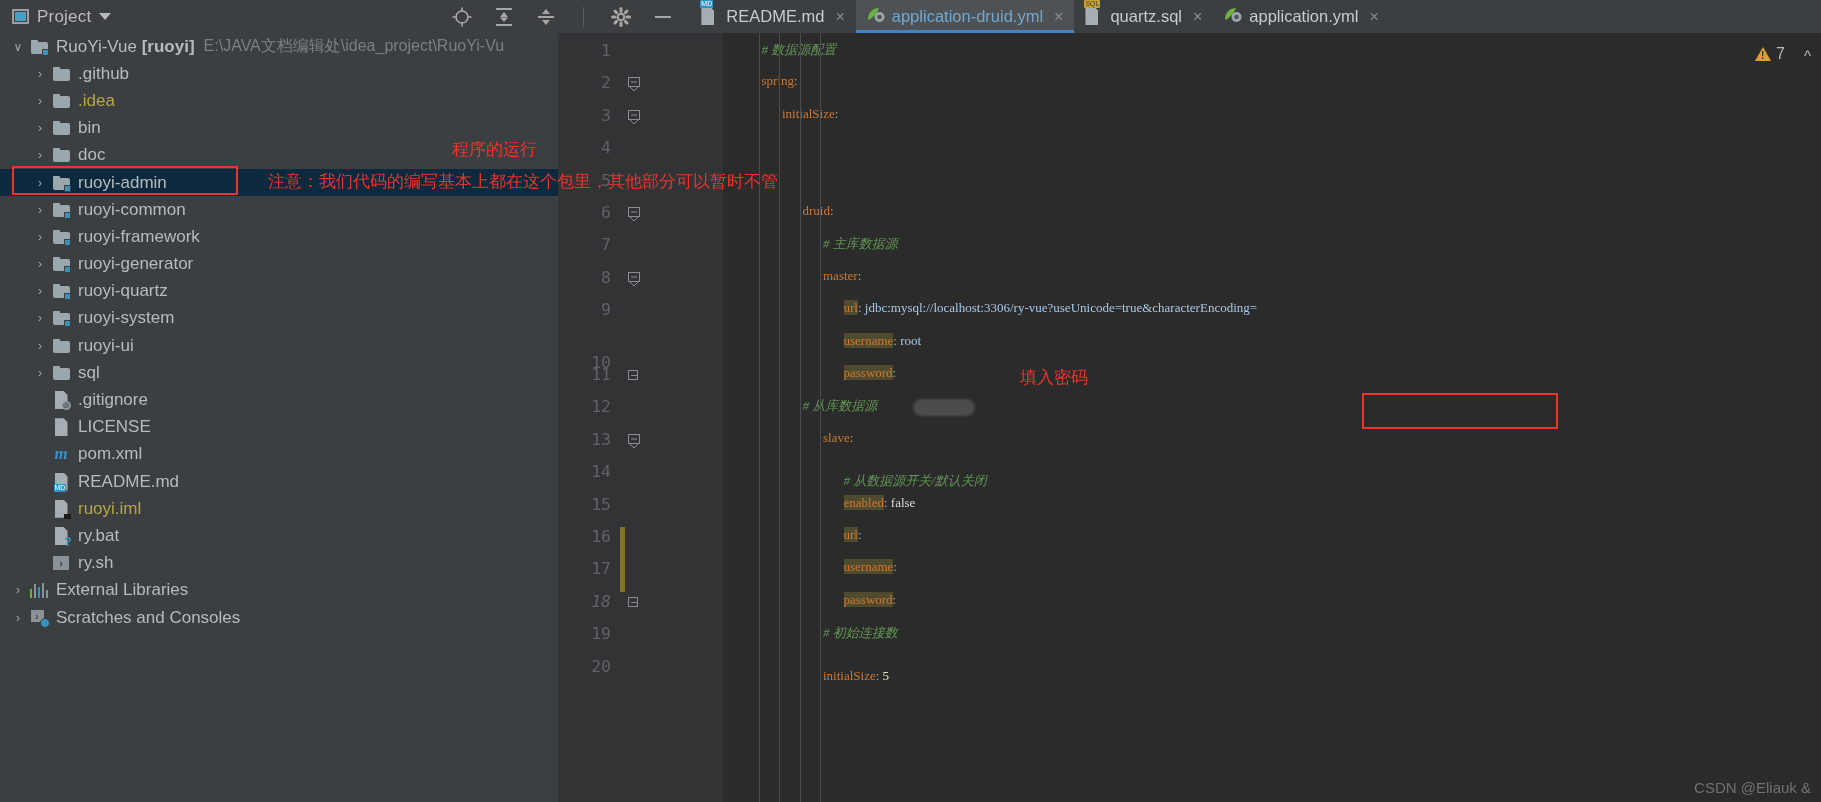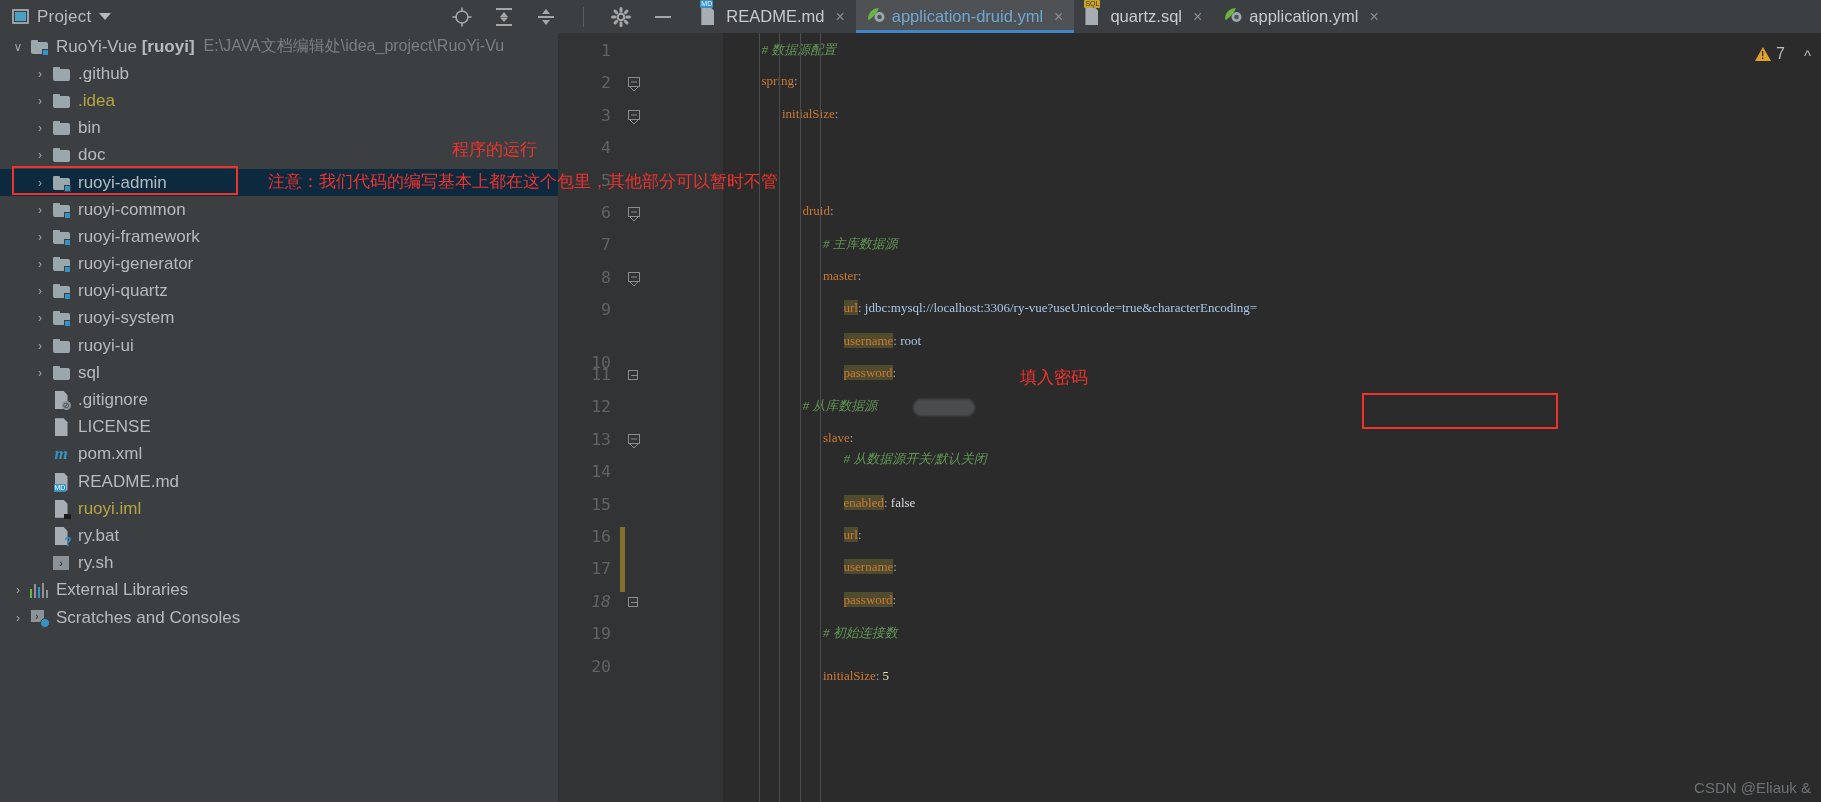--- a/index.html
+++ b/index.html
@@ -623,21 +623,21 @@
         <div class="cl" style="top: 40.4px; padding-left: 38.5px;"><span class="k">spring</span><span class="colon">:</span></div>
         <div class="cl" style="top: 72.8px; padding-left: 59px;"><span class="k">initialSize</span><span class="colon">:</span></div>
         <div class="cl" style="top: 170px; padding-left: 79.5px;"><span class="k">druid</span><span class="colon">:</span></div>
         <div class="cl" style="top: 202.4px; padding-left: 100px;"><span class="cm"># 主库数据源</span></div>
         <div class="cl" style="top: 234.8px; padding-left: 100px;"><span class="k">master</span><span class="colon">:</span></div>
         <div class="cl" style="top: 267.2px; padding-left: 120.5px;"><span class="k hl">url</span><span class="colon">: </span><span class="val">jdbc:mysql://localhost:3306/ry-vue?useUnicode=true&amp;characterEncoding=</span></div>
         <div class="cl" style="top: 299.6px; padding-left: 120.5px;"><span class="k hl">username</span><span class="colon">: </span><span class="val">root</span></div>
         <div class="cl" style="top: 332px; padding-left: 120.5px;"><span class="k hl">password</span><span class="colon">: </span></div>
         <div class="cl" style="top: 364.4px; padding-left: 79.5px;"><span class="cm"># 从库数据源</span></div>
         <div class="cl" style="top: 396.8px; padding-left: 100px;"><span class="k">slave</span><span class="colon">:</span></div>
-        <div class="cl" style="top: 417px; padding-left: 120.5px; text-align: center;"><span class="cm"># 从数据源开关/默认关闭</span></div>
+        <div class="cl" style="top: 439px; padding-left: 120.5px; text-align: center;"><span class="cm"># 从数据源开关/默认关闭</span></div>
         <div class="cl" style="top: 461.6px; padding-left: 120.5px;"><span class="k hl">enabled</span><span class="colon">: </span><span class="bool">false</span></div>
         <div class="cl" style="top: 494px; padding-left: 120.5px;"><span class="k hl">url</span><span class="colon">:</span></div>
         <div class="cl" style="top: 526.4px; padding-left: 120.5px;"><span class="k hl">username</span><span class="colon">:</span></div>
         <div class="cl" style="top: 558.8px; padding-left: 120.5px;"><span class="k hl">password</span><span class="colon">:</span></div>
         <div class="cl" style="top: 591.2px; padding-left: 100px;"><span class="cm"># 初始连接数</span></div>
         <div class="cl" style="top: 635px; padding-left: 100px;"><span class="k">initialSize</span><span class="colon">: </span><span class="num">5</span></div>
         <div class="guide" style="left: 35.5px; height: 100%;"></div>
         <div class="guide" style="left: 56px; height: 100%;"></div>
         <div class="guide" style="left: 76.5px; height: 100%;"></div>
         <div class="guide" style="left: 97px; height: 100%;"></div>

